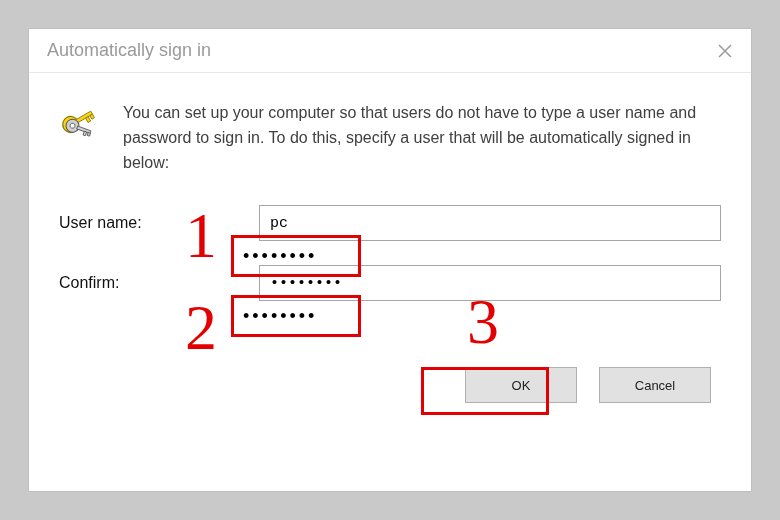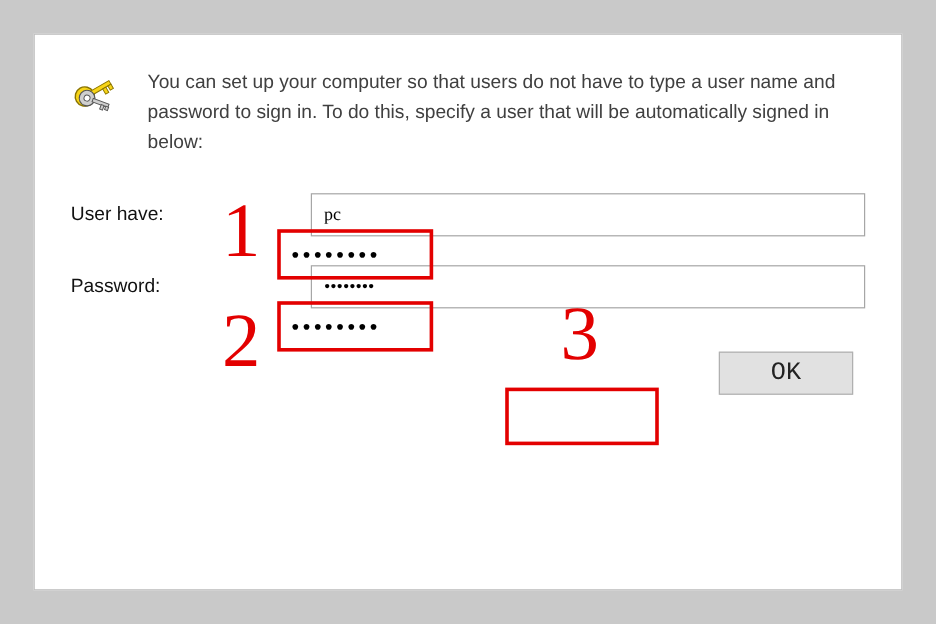--- a/index.html
+++ b/index.html
@@ -73,21 +73,21 @@
       width: 200px;
       font-size: 16px;
       color: #111;
     }
     .form-input {
       flex: 1;
       height: 36px;
       border: 1px solid #a6a6a6;
       padding: 0 10px;
       font-size: 15px;
-      font-family: Liberation Serif, serif;
+      font-family: Liberation Mono, monospace;
       outline: none;
       position: relative;
     }
     .dots-overlay {
       position: absolute;
       pointer-events: none;
       font-size: 18px;
       letter-spacing: 3px;
       color: #000;
     }
@@ -96,44 +96,53 @@
       justify-content: flex-end;
       gap: 22px;
       margin-top: 36px;
       padding-right: 10px;
     }
     .btn {
       width: 112px;
       height: 36px;
       border: 1px solid #b0b0b0;
       background: #e1e1e1;
-      font-size: 21px;
-      font-family: Liberation Mono, monospace;
+      font-size: 13px;
+      font-family: Liberation Sans, sans-serif;
       cursor: pointer;
       color: #222;
+      margin-top: 30px;
     }
     
     .anno-box {
       position: absolute;
       border: 3px solid #e30000;
       pointer-events: none;
     }
     .anno-num {
       position: absolute;
       color: #e30000;
       font-family: "Times New Roman", serif;
       font-size: 64px;
       font-weight: 400;
       pointer-events: none;
     }
   </style>
 </head>
 <body>
 
 <div class="dialog">
+  <div class="titlebar">
+    <span class="title">Automatically sign in</span>
+    <span class="close-x">
+      <svg viewBox="0 0 16 16">
+          <path d="M2 2 L14 14 M14 2 L2 14" stroke="#9a9a9a" stroke-width="1.5" fill="none"></path>
+        </svg>
+    </span>
+  </div>
 
   <div class="content">
     <div class="toprow">
       <span class="keys-icon">
         <svg viewBox="0 0 46 46">
           <g transform="rotate(-30 23 23)">
             <circle cx="14" cy="16" r="8" fill="#f7d417" stroke="#8a7400" stroke-width="1.2"></circle>
             <circle cx="14" cy="16" r="3.2" fill="#fff" stroke="#8a7400" stroke-width="0.8"></circle>
             <rect x="20" y="14.5" width="18" height="3.5" fill="#f7d417" stroke="#8a7400" stroke-width="0.8"></rect>
             <rect x="30" y="18" width="3" height="5" fill="#f7d417" stroke="#8a7400" stroke-width="0.8"></rect>
@@ -145,32 +154,33 @@
             <rect x="17" y="18.5" width="14" height="3" fill="#cfcfcf" stroke="#555" stroke-width="0.8"></rect>
             <rect x="25" y="21" width="2.5" height="4" fill="#cfcfcf" stroke="#555" stroke-width="0.8"></rect>
             <rect x="29" y="21" width="2.5" height="3" fill="#cfcfcf" stroke="#555" stroke-width="0.8"></rect>
           </g>
         </svg>
       </span>
       <p class="desc">You can set up your computer so that users do not have to type a user name and password to sign in. To do this, specify a user that will be automatically signed in below:</p>
     </div>
 
     <div class="form-row">
-      <label class="form-label">User have:</label>
+      <label class="form-label">User name:</label>
       <input class="form-input" type="text" value="pc" style="">
     </div>
 
     <div class="form-row">
-      <label class="form-label">Password:</label>
+      <label class="form-label">Confirm:</label>
       <input class="form-input" type="password" value="••••••••" style="">
     </div>
 
 
     <div class="button-row">
       <button class="btn">OK</button>
+      <button class="btn">Cancel</button>
     </div>
 
     <span class="dots-overlay" style="left:214px; top:173px;">••••••••</span>
     <span class="dots-overlay" style="left:214px; top:233px;">••••••••</span>
 
     <div class="anno-box" style="left:202px; top:162px; width:130px; height:42px;"></div>
     <div class="anno-box" style="left:202px; top:222px; width:130px; height:42px;"></div>
     <div class="anno-box" style="left:392px; top:294px; width:128px; height:48px;"></div>
 
     <span class="anno-num" style="left:156px; top:126px;">1</span>

